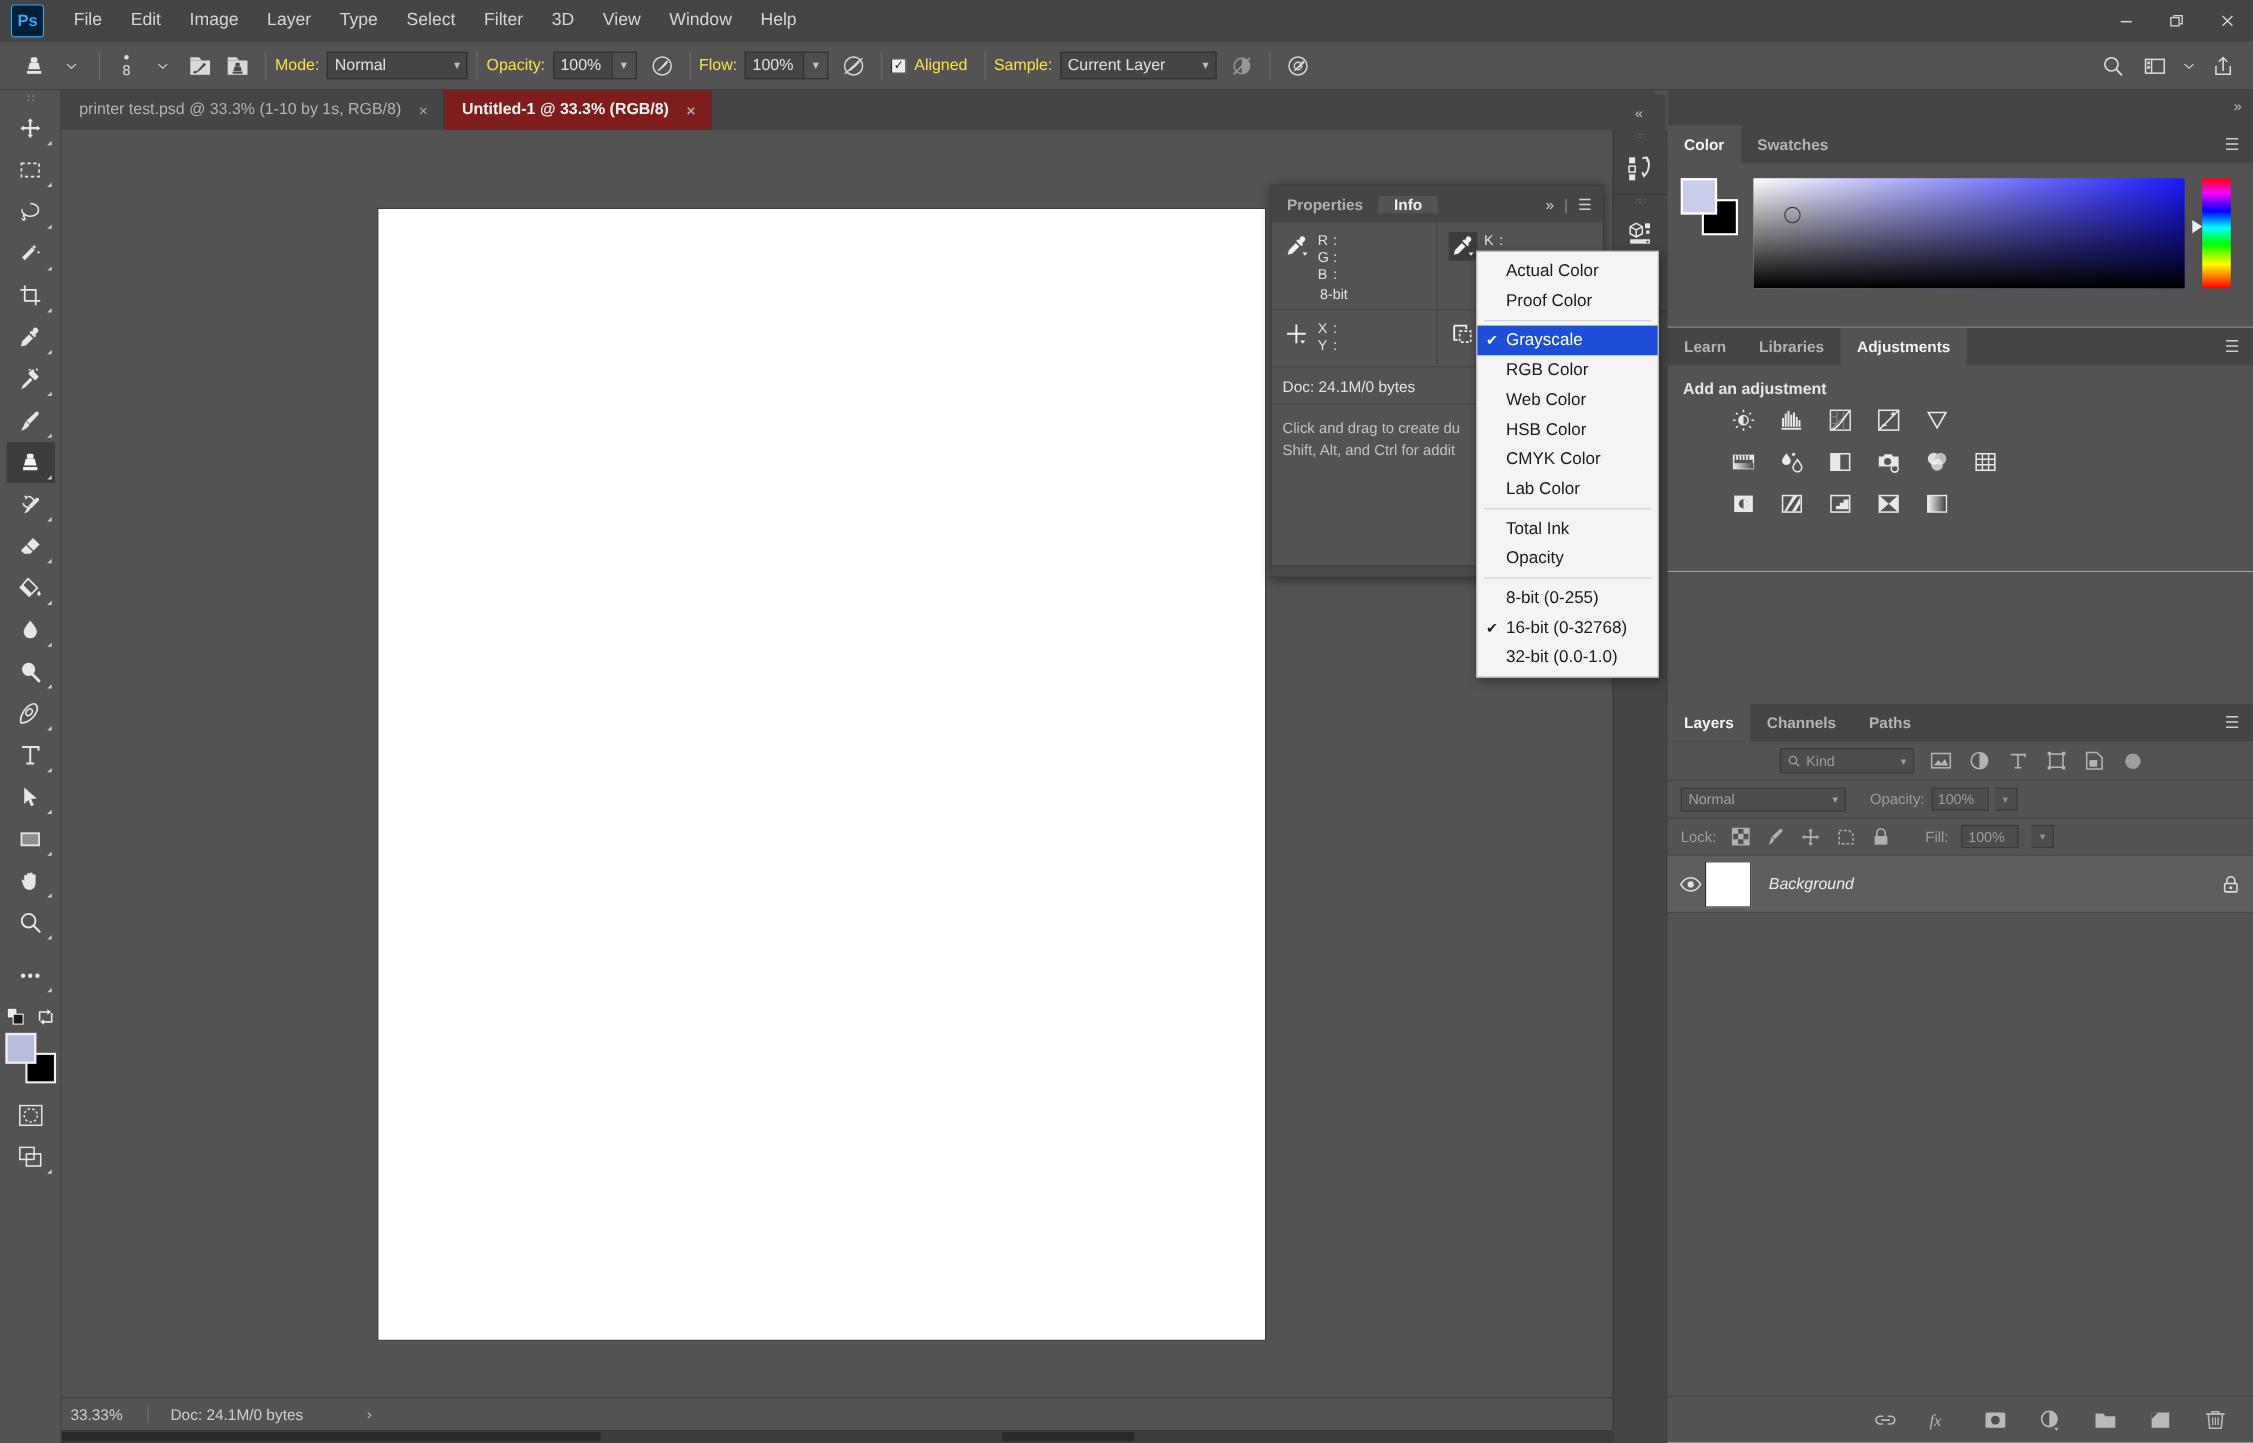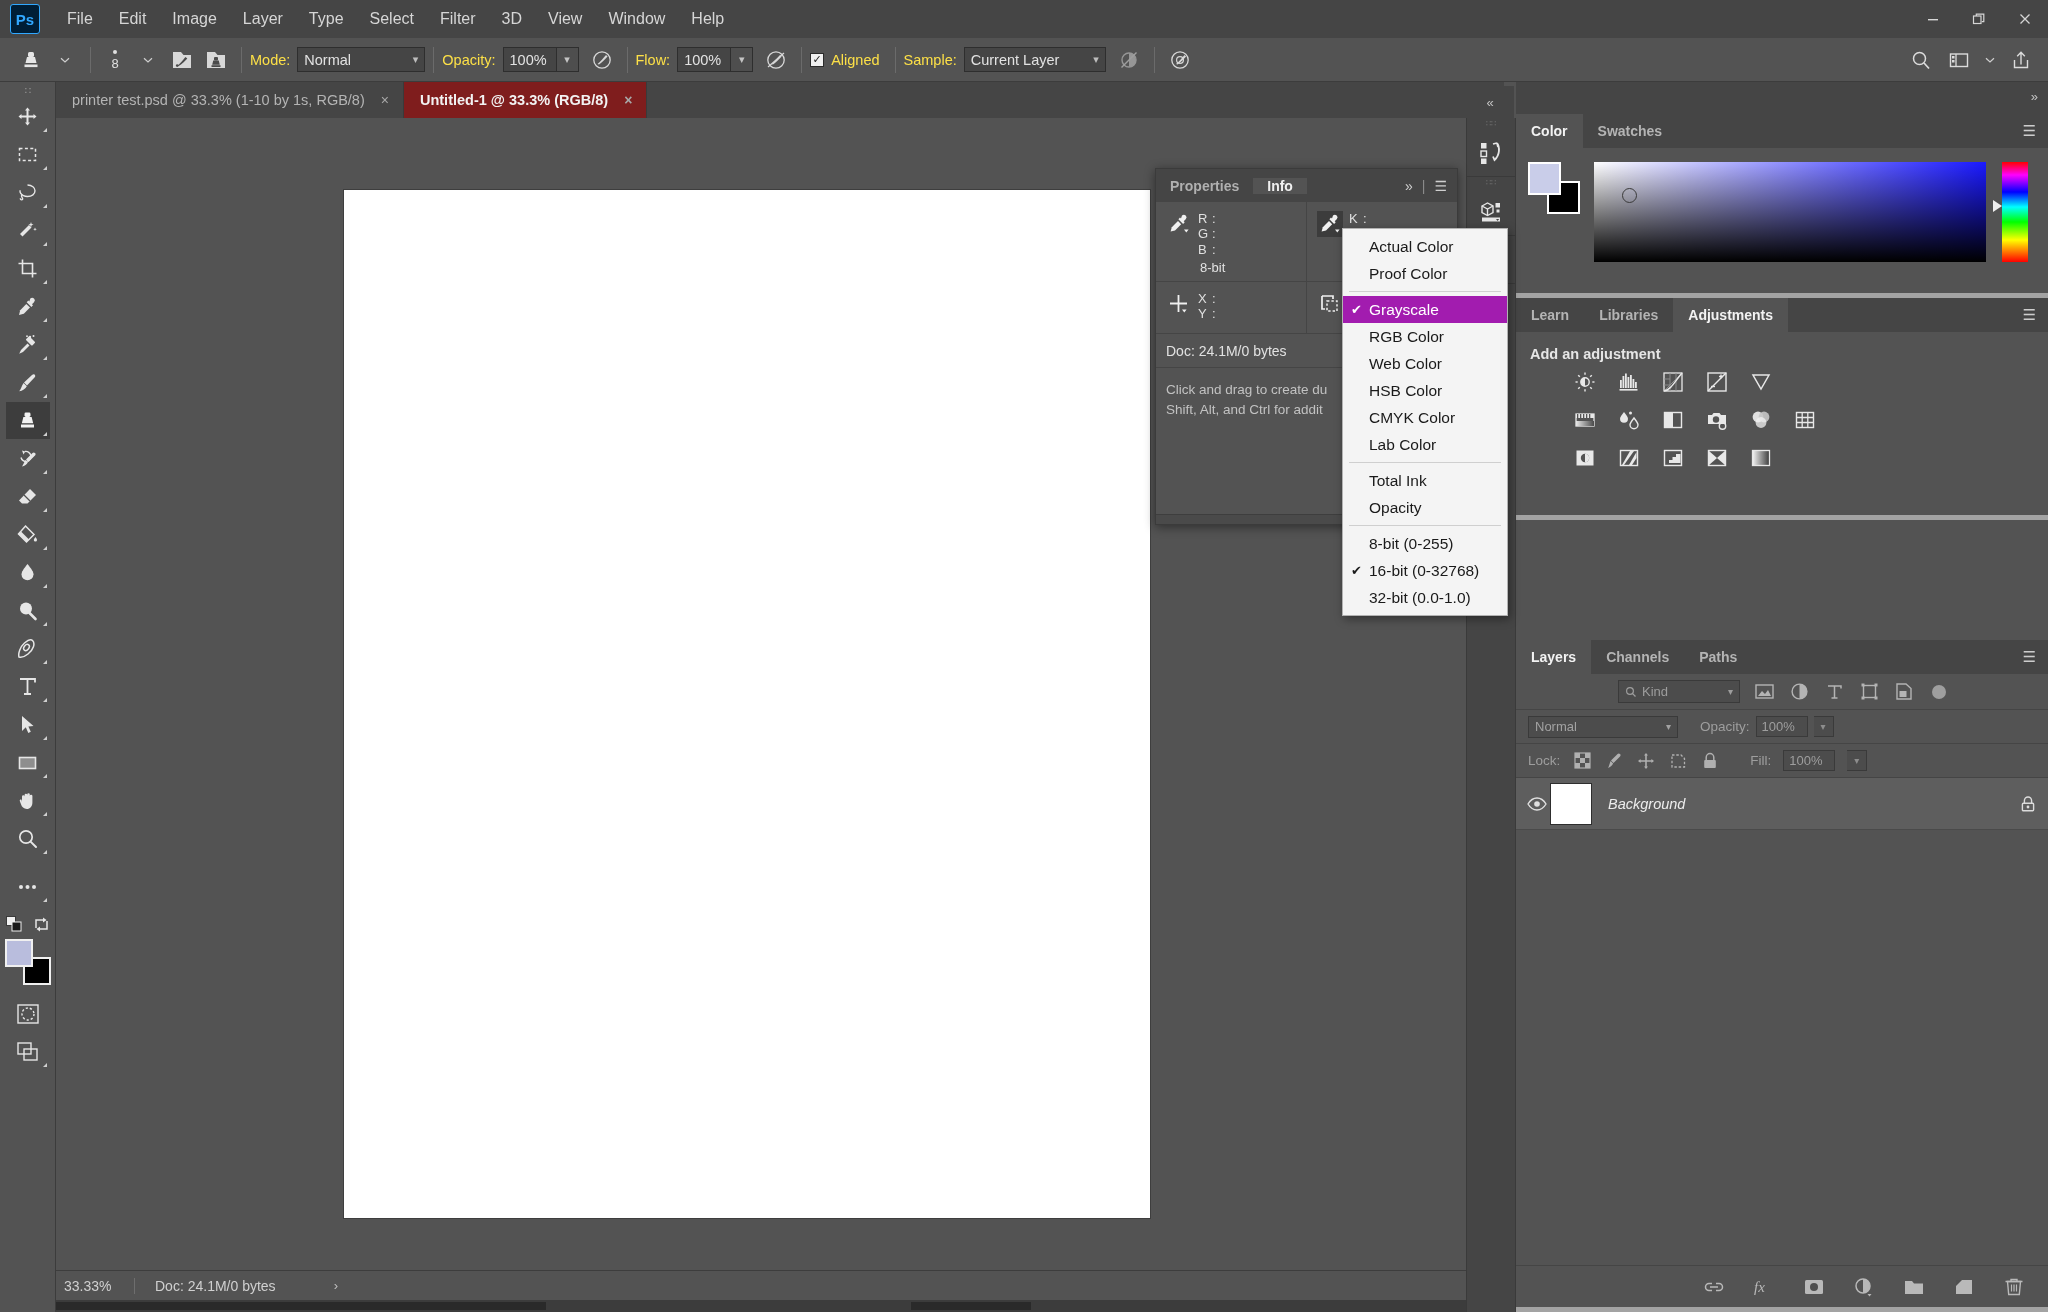--- a/index.html
+++ b/index.html
@@ -200,21 +200,21 @@
     box-shadow: 2px 3px 9px rgba(0,0,0,0.4);
     padding: 4px 0; font-size: 15.5px; color: #1a1a1a;
   }
   .ctxitem {
     height: 27px; display: flex; align-items: center; padding-left: 26px;
     position: relative; white-space: nowrap;
   }
   .ctxitem.checked::before {
     content: "\2714"; position: absolute; left: 8px; font-size: 13px;
   }
-  .ctxitem.sel { background: #a21caf; color: #ffffff; text-align: center; }
+  .ctxitem.sel { background: #1d4ed8; color: #ffffff; text-align: center; }
   .ctxsep { height: 1px; background: #cfcfcf; margin: 4px 6px; }
 
   
   .iconrail {
     position: absolute; top: 118px; right: 532px; width: 50px; height: 1194px;
     background: #454545; border-left: 1px solid #3a3a3a; border-right: 1px solid #3a3a3a;
   }
   .rail-collapse {
     position: absolute; top: 86px; right: 534px; width: 48px; height: 32px;
     background: #454545; display: flex; align-items: center; justify-content: center;
@@ -230,21 +230,21 @@
   
   .dock {
     position: absolute; top: 82px; right: 0; width: 532px; height: 1230px;
     background: #535353;
   }
   .dock-top { position: absolute; top: 0; left: 0; width: 532px; height: 32px; background: #454545; }
   .dock-collapse {
     position: absolute; right: 10px; top: 7px; color: #c3c3c3; font-size: 13px;
   }
 
-  .panelgroup { background: #535353; border-bottom: 5px solid #a3a3a3; }
+  .panelgroup { background: #535353; border-bottom: 1px solid #a3a3a3; }
   .pg-tabs { display: flex; height: 34px; background: #454545; }
   .pg-tab {
     display: flex; align-items: center; padding: 0 15px;
     color: #b4b4b4; font-size: 14px; font-weight: bold;
   }
   .pg-tab.active { background: #535353; color: #f2f2f2; }
   .pg-menu { margin-left: auto; display:flex; align-items:center; padding-right: 12px; color:#cdcdcd; font-size: 15px;}
 
   
   .colorpanel { position: absolute; top: 32px; left: 0; width: 532px; height: 184px; }

